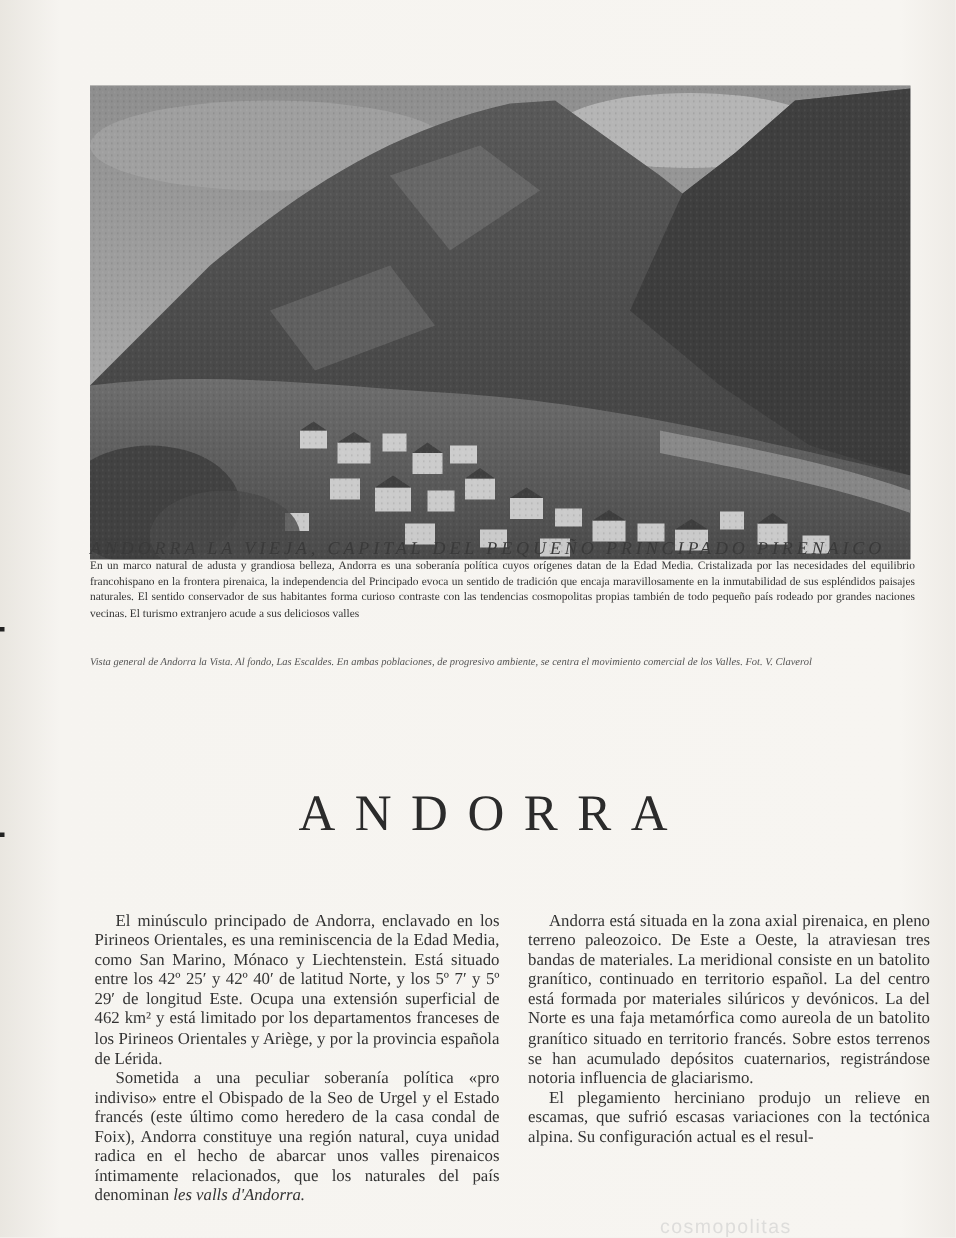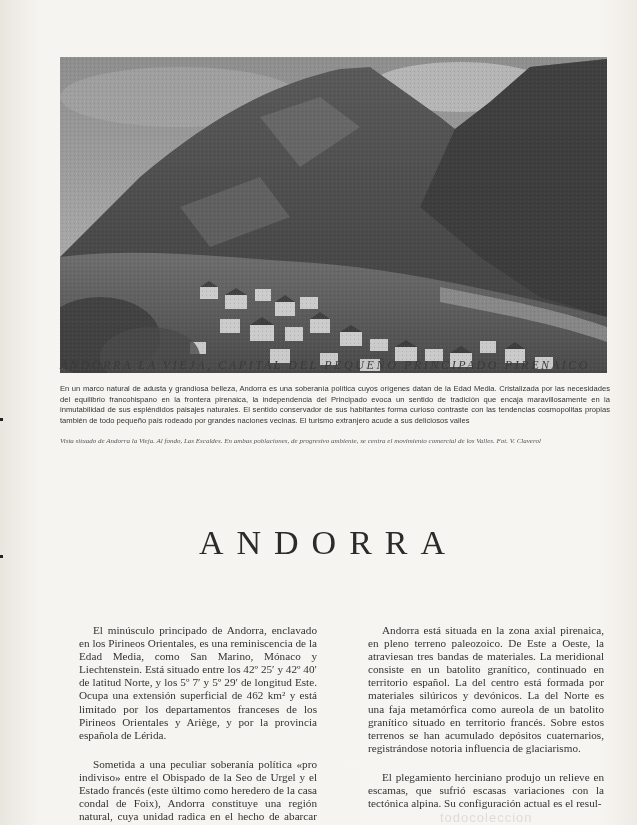--- a/index.html
+++ b/index.html
@@ -40,23 +40,23 @@
       font-style: italic;
       font-size: 12px;
       letter-spacing: 2.6px;
       color: #3a3a3a;
       white-space: nowrap;
       text-align: justify;
     }
     .caption-body {
       position: absolute;
       left: 60px;
-      top: 384px;
+      top: 372px;
       width: 550px;
-      font-family: Liberation Sans, sans-serif;
+      font-family: Liberation Serif, serif;
       font-size: 7.6px;
       line-height: 10.6px;
       color: #333;
       text-align: justify;
     }
     .caption-body p { margin: 0; }
     .caption-credit {
       position: absolute;
       left: 60px;
       top: 437px;
@@ -98,21 +98,21 @@
     }
     .col .text {
       font-family: "Liberation Serif", serif;
       font-size: 11.2px;
       line-height: 13.1px;
       color: #333;
       text-align: justify;
       hyphens: auto;
     }
     .col .text p {
-      margin: 16px;
+      margin: 0;
       text-indent: 14px;
       font-family: Liberation Serif, serif;
     }
     .col .text em { font-style: italic; }
     .edge-mark {
       position: absolute;
       left: 0;
       width: 3px;
       height: 3px;
       background: #222;
@@ -209,34 +209,34 @@
     <rect width="547" height="316" fill="url(#grain)"></rect>
   </svg>
 </div>
 
 <div class="caption-title">ANDORRA LA VIEJA, CAPITAL DEL PEQUEÑO PRINCIPADO PIRENAICO</div>
 
 <div class="caption-body">
   <p>En un marco natural de adusta y grandiosa belleza, Andorra es una soberanía política cuyos orígenes datan de la Edad Media. Cristalizada por las necesidades del equilibrio francohispano en la frontera pirenaica, la independencia del Principado evoca un sentido de tradición que encaja maravillosamente en la inmutabilidad de sus espléndidos paisajes naturales. El sentido conservador de sus habitantes forma curioso contraste con las tendencias cosmopolitas propias también de todo pequeño país rodeado por grandes naciones vecinas. El turismo extranjero acude a sus deliciosos valles</p>
 </div>
 
-<div class="caption-credit">Vista situado de Andorra la Vieja. Al fondo, Las Escaldes. En ambas poblaciones, de progresivo ambiente, se centra el movimiento comercial de los Valles. Fot. V. Claverol</div>
+<div class="caption-credit">Vista general de Andorra la Vista. Al fondo, Las Escaldes. En ambas poblaciones, de progresivo ambiente, se centra el movimiento comercial de los Valles. Fot. V. Claverol</div>
 
 <div class="main-title">ANDORRA</div>
 
 <div class="col col-left">
   <div class="text">
     <p>El minúsculo principado de Andorra, enclavado en los Pirineos Orientales, es una reminiscencia de la Edad Media, como San Marino, Mónaco y Liechtenstein. Está situado entre los 42º 25′ y 42º 40′ de latitud Norte, y los 5º 7′ y 5º 29′ de longitud Este. Ocupa una extensión superficial de 462 km² y está limitado por los departamentos franceses de los Pirineos Orientales y Ariège, y por la provincia española de Lérida.</p>
     <p><span>Sometida a una peculiar soberanía política «pro indiviso» entre el Obispado de la Seo de Urgel y el Estado francés (este último como heredero de la casa condal de Foix), Andorra constituye una región natural, cuya unidad radica en el hecho de abarcar unos valles pirenaicos íntimamente relacionados, que los naturales del país denominan</span> <em>les valls d'Andorra.</em></p>
   </div>
 </div>
 
 <div class="col col-right">
   <div class="text">
     <p>Andorra está situada en la zona axial pirenaica, en pleno terreno paleozoico. De Este a Oeste, la atraviesan tres bandas de materiales. La meridional consiste en un batolito granítico, continuado en territorio español. La del centro está formada por materiales silúricos y devónicos. La del Norte es una faja metamórfica como aureola de un batolito granítico situado en territorio francés. Sobre estos terrenos se han acumulado depósitos cuaternarios, registrándose notoria influencia de glaciarismo.</p>
     <p>El plegamiento herciniano produjo un relieve en escamas, que sufrió escasas variaciones con la tectónica alpina. Su configuración actual es el resul-</p>
   </div>
 </div>
 
 <div class="edge-mark" style="top:418px;"></div>
 <div class="edge-mark" style="top:555px;"></div>
 
-<div class="watermark">todocoleccion</div>
+<div class="watermark">cosmopolitas</div>
 
 </body></html>

